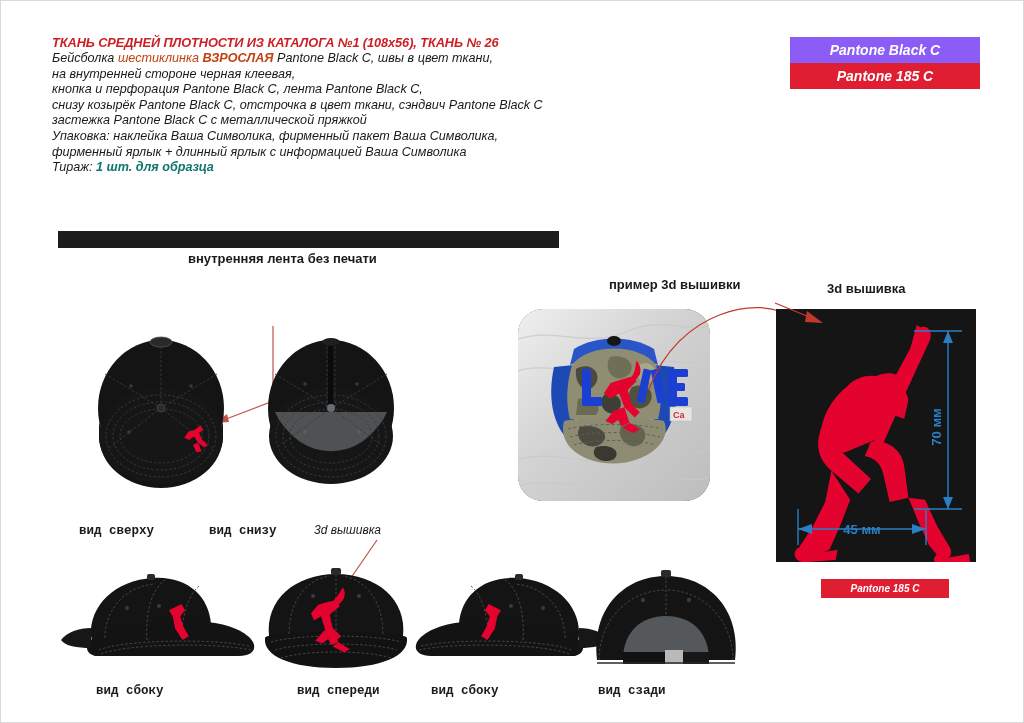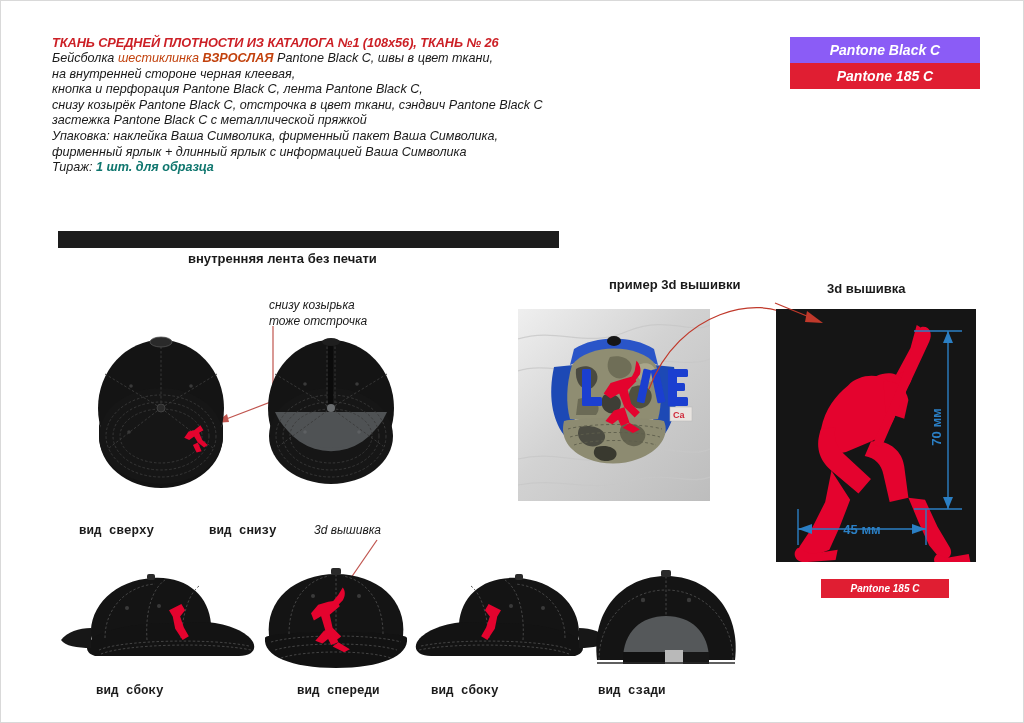--- a/index.html
+++ b/index.html
@@ -99,20 +99,21 @@
     width:200px;height:253px;
     background:#151515;
   }
 
   
   #photo{
     position:absolute;left:517px;top:308px;
     width:192px;height:192px;
     overflow:hidden;
     background:#15803d;
+    border-radius:25px;
   }
 
   svg{display:block;}
   .abs{position:absolute;}
 </style>
 </head>
 <body>
 
 <div id="page">
 
@@ -129,24 +130,20 @@
   </div>
 
   <div id="pantone-stack">
     <div class="swatch black">Pantone Black C</div>
     <div class="swatch red">Pantone 185 C</div>
   </div>
 
   <div id="tape-bar"></div>
   <div id="tape-label">внутренняя лента без печати</div>
 
-  <div class="note-italic" style="left:268px;top:296px;">
-    <div>снизу козырька</div>
-    <div>тоже отстрочка</div>
-  </div>
 
   <svg class="abs" style="left:190px;top:325px;" width="110" height="100">
     <path d="M82,0 L82,75 L30,95" stroke="#c0554f" stroke-width="1.2" fill="none"></path>
     <path d="M36,88 L24,97 L38,96 Z" fill="#c0554f"></path>
   </svg>
 
   <svg class="abs" style="left:78px;top:335px;" width="165" height="165" viewBox="0 0 165 165">
     <ellipse cx="82" cy="72" rx="63" ry="68" fill="#141414"></ellipse>
     <path d="M20,85 A63,68 0 0,0 144,85 L144,100 A62,52 0 0,1 20,100 Z" fill="#131313"></path>
     <ellipse cx="82" cy="100" rx="62" ry="48" fill="#161616"></ellipse>

